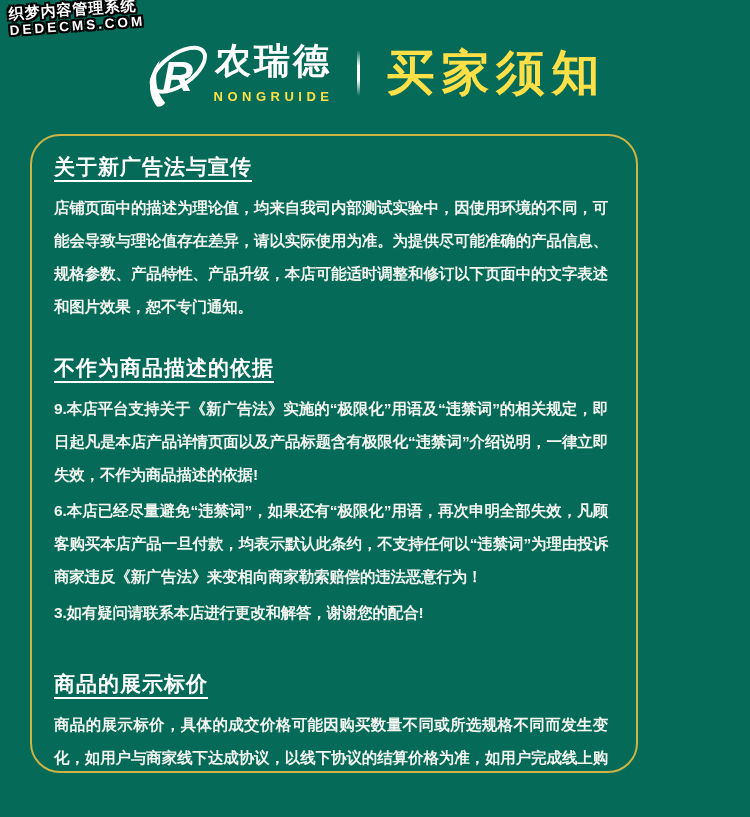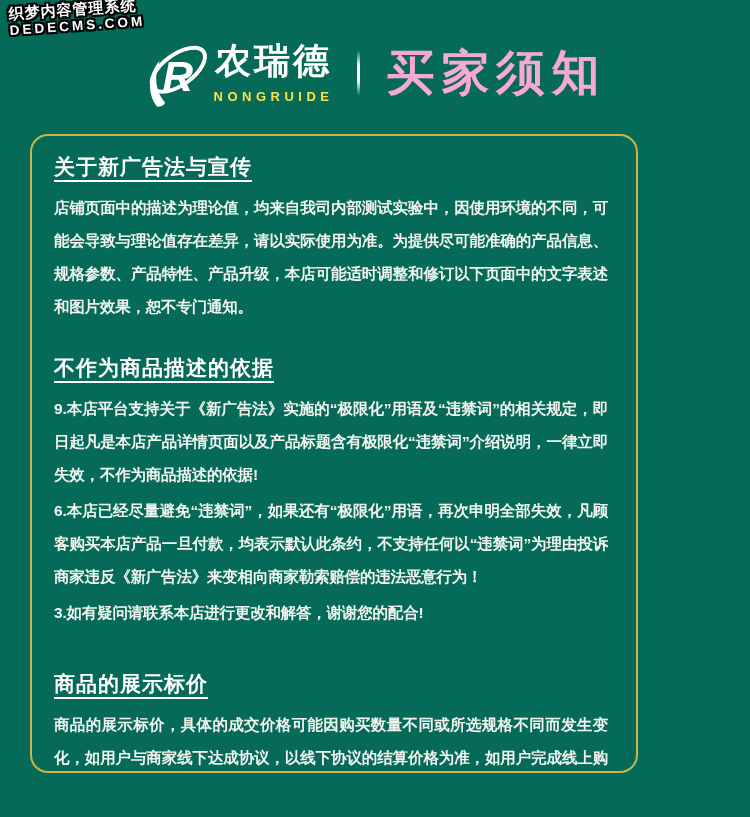--- a/index.html
+++ b/index.html
@@ -67,33 +67,33 @@
     width: 3px;
     height: 46px;
     margin: 0 26px 0 24px;
     background: linear-gradient(to bottom, rgba(255,255,255,0) 0%, #ffffff 35%, #ffffff 65%, rgba(255,255,255,0) 100%);
     border-radius: 2px;
   }
   .page-title {
     font-size: 48px;
     font-weight: 800;
     letter-spacing: 7px;
-    color: #f9a8d4;
+    color: #fde047;
     line-height: 1;
   }
 
   
   .notice-box {
     position: absolute;
     left: 30px;
     top: 134px;
     width: 608px;
     height: 639px;
     border: 2px solid #cdb445;
-    border-radius: 18px;
+    border-radius: 30px;
     padding: 16px 28px 0 22px;
     overflow: hidden;
   }
   .section-heading {
     font-size: 21px;
     font-weight: bold;
     color: #ffffff;
     letter-spacing: 1px;
     line-height: 30px;
     margin-bottom: 9px;

